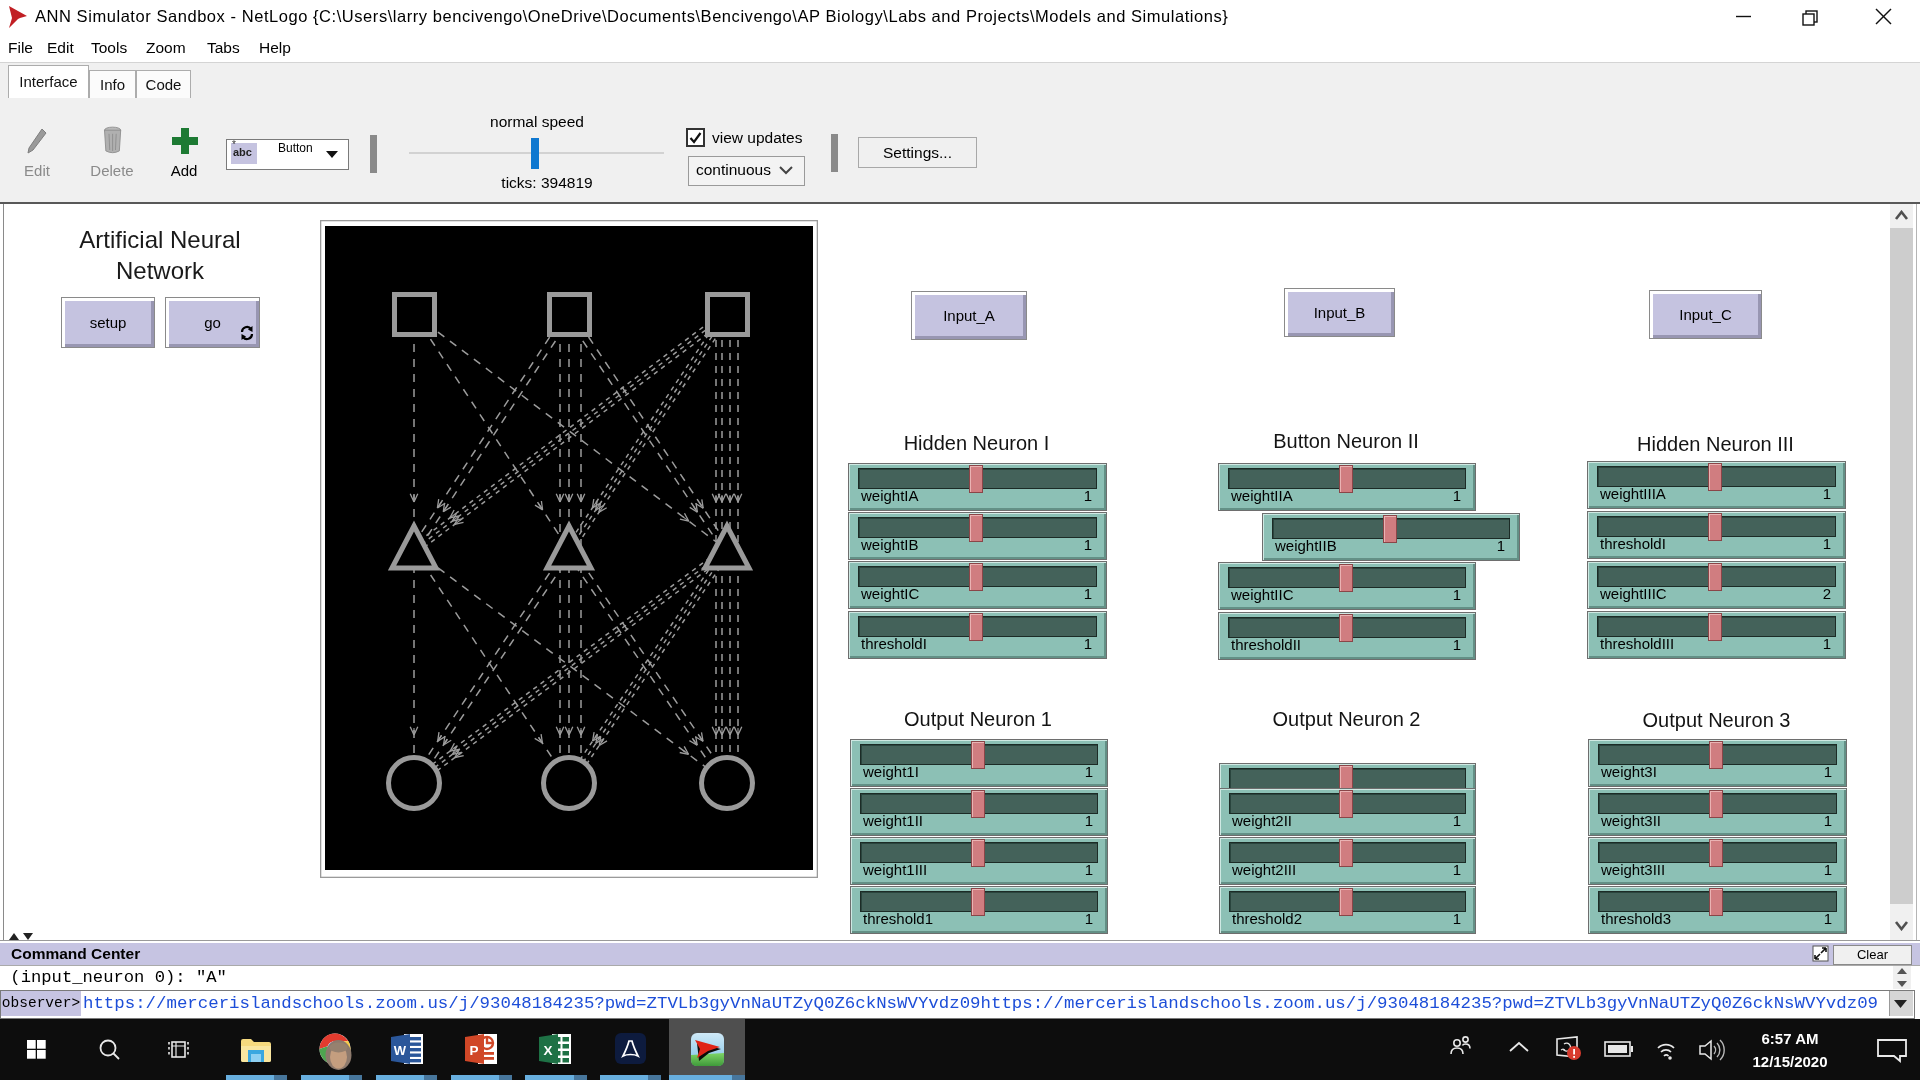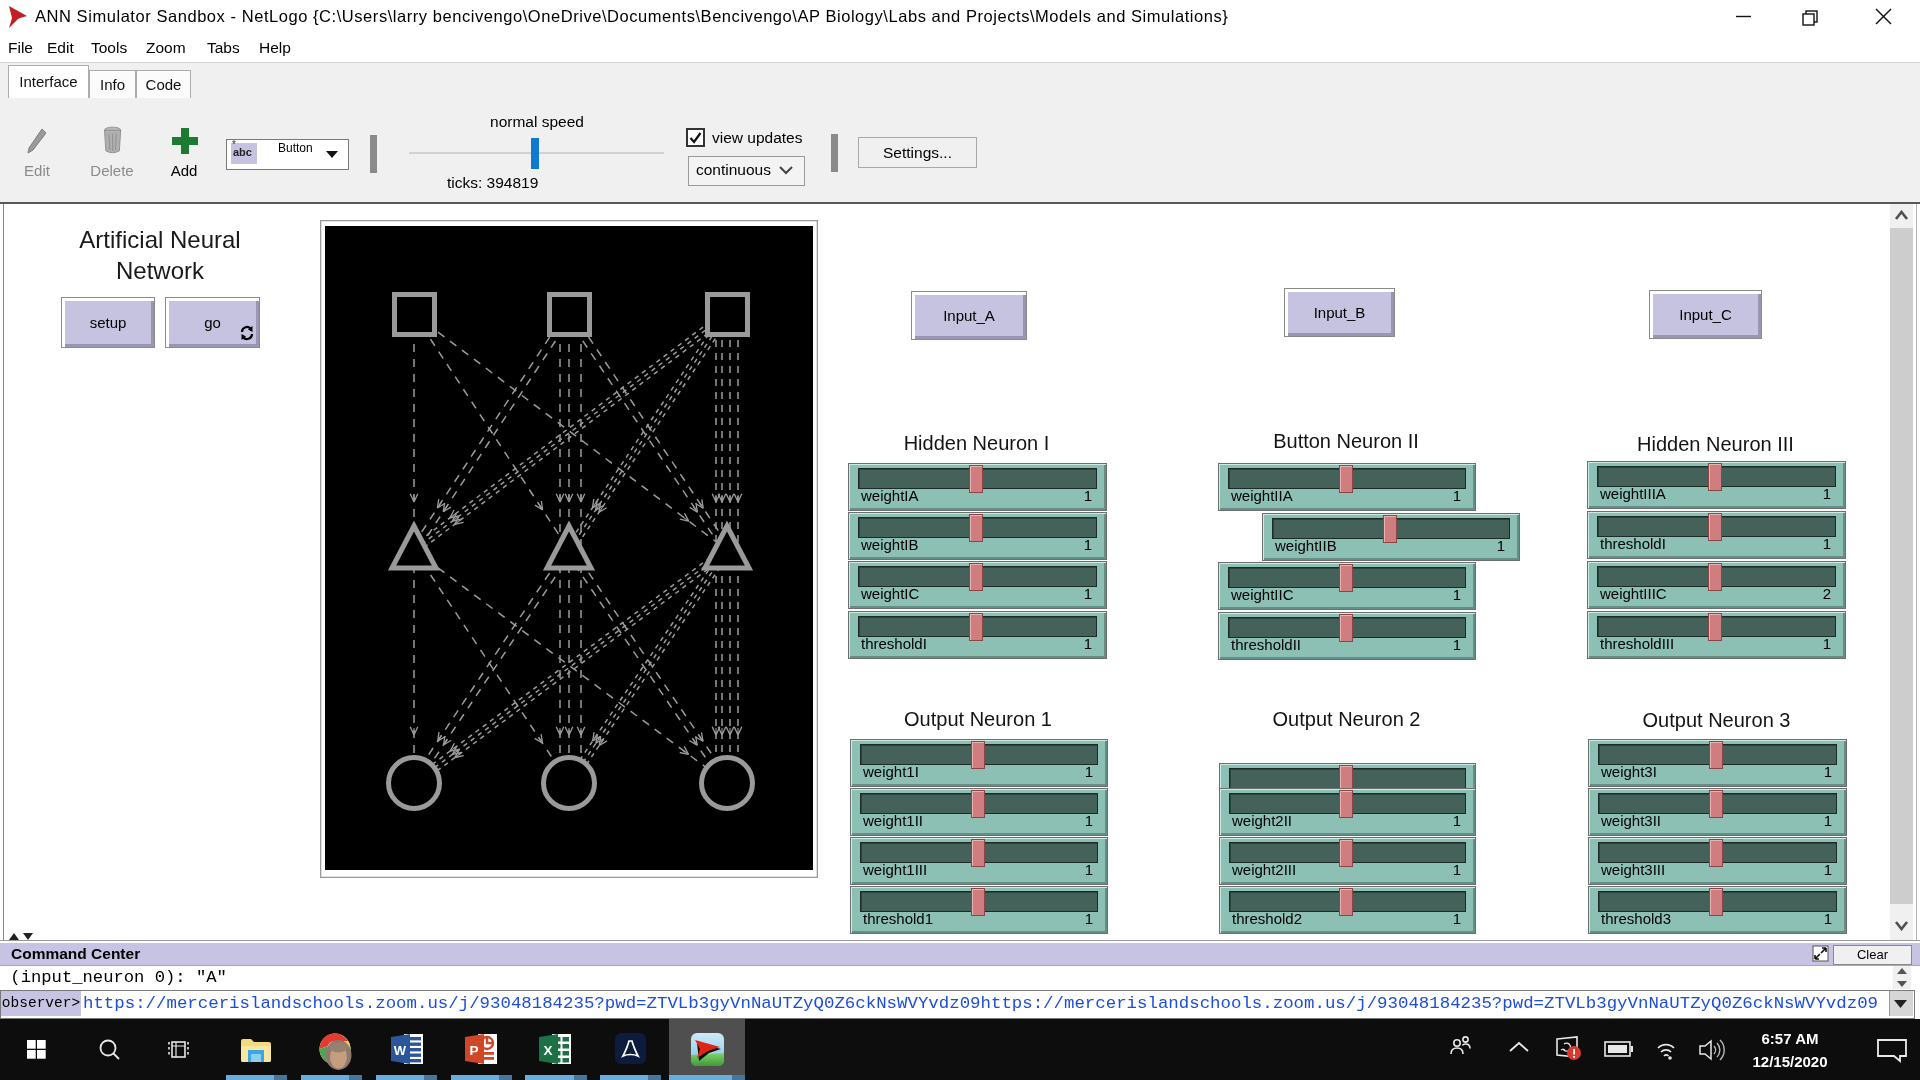--- a/index.html
+++ b/index.html
@@ -102,21 +102,21 @@
 <div class="abs" style="left:232px;top:139px;font-size:10px;color:#333;">*</div>
 <div class="abs" style="left:263px;top:141px;font-size:12px;color:#000;margin-left:15px;">Button</div>
 <svg class="abs" style="left:325px;top:150px" width="14" height="9" viewBox="0 0 14 9">
     <polygon points="1,1 13,1 7,8" fill="#111"></polygon>
   </svg>
 <div class="sep" style="left:370px;top:135px;height:38px;"></div>
 
 <div class="abs" style="left:437px;top:113px;width:200px;text-align:center;font-size:15.5px;color:#000;">normal speed</div>
 <div class="abs" style="left:409px;top:152px;width:255px;height:2px;background:#d2d2d2;"></div>
 <div class="abs" style="left:531px;top:138px;width:8px;height:31px;background:#0f78d0;"></div>
-<div class="abs" style="left:447px;top:174px;width:200px;font-size:15.5px;color:#000;">ticks: 394819</div>
+<div class="abs" style="left:447px;top:174px;width:200px;text-align:center;font-size:15.5px;color:#000;">ticks: 394819</div>
 
 <svg class="abs" style="left:686px;top:128px" width="20" height="20" viewBox="0 0 20 20">
 <rect x="1" y="1" width="17" height="17" fill="#fff" stroke="#333" stroke-width="2"></rect>
 <path d="M4.5 10 L8 14 L14.5 5" fill="none" stroke="#111" stroke-width="2.2"></path>
 </svg>
 <div class="abs" style="left:712px;top:129px;font-size:15.5px;color:#000;">view updates</div>
 <div class="abs" style="left:688px;top:156px;width:115px;height:28px;background:#f3f3f3;border:1px solid #9a9a9a;"></div>
 <div class="abs" style="left:696px;top:161px;font-size:15.5px;color:#000;">continuous</div>
 <svg class="abs" style="left:778px;top:165px" width="16" height="10" viewBox="0 0 16 10">
     <path d="M2 2 L8 8 L14 2" fill="none" stroke="#444" stroke-width="2"></path>

